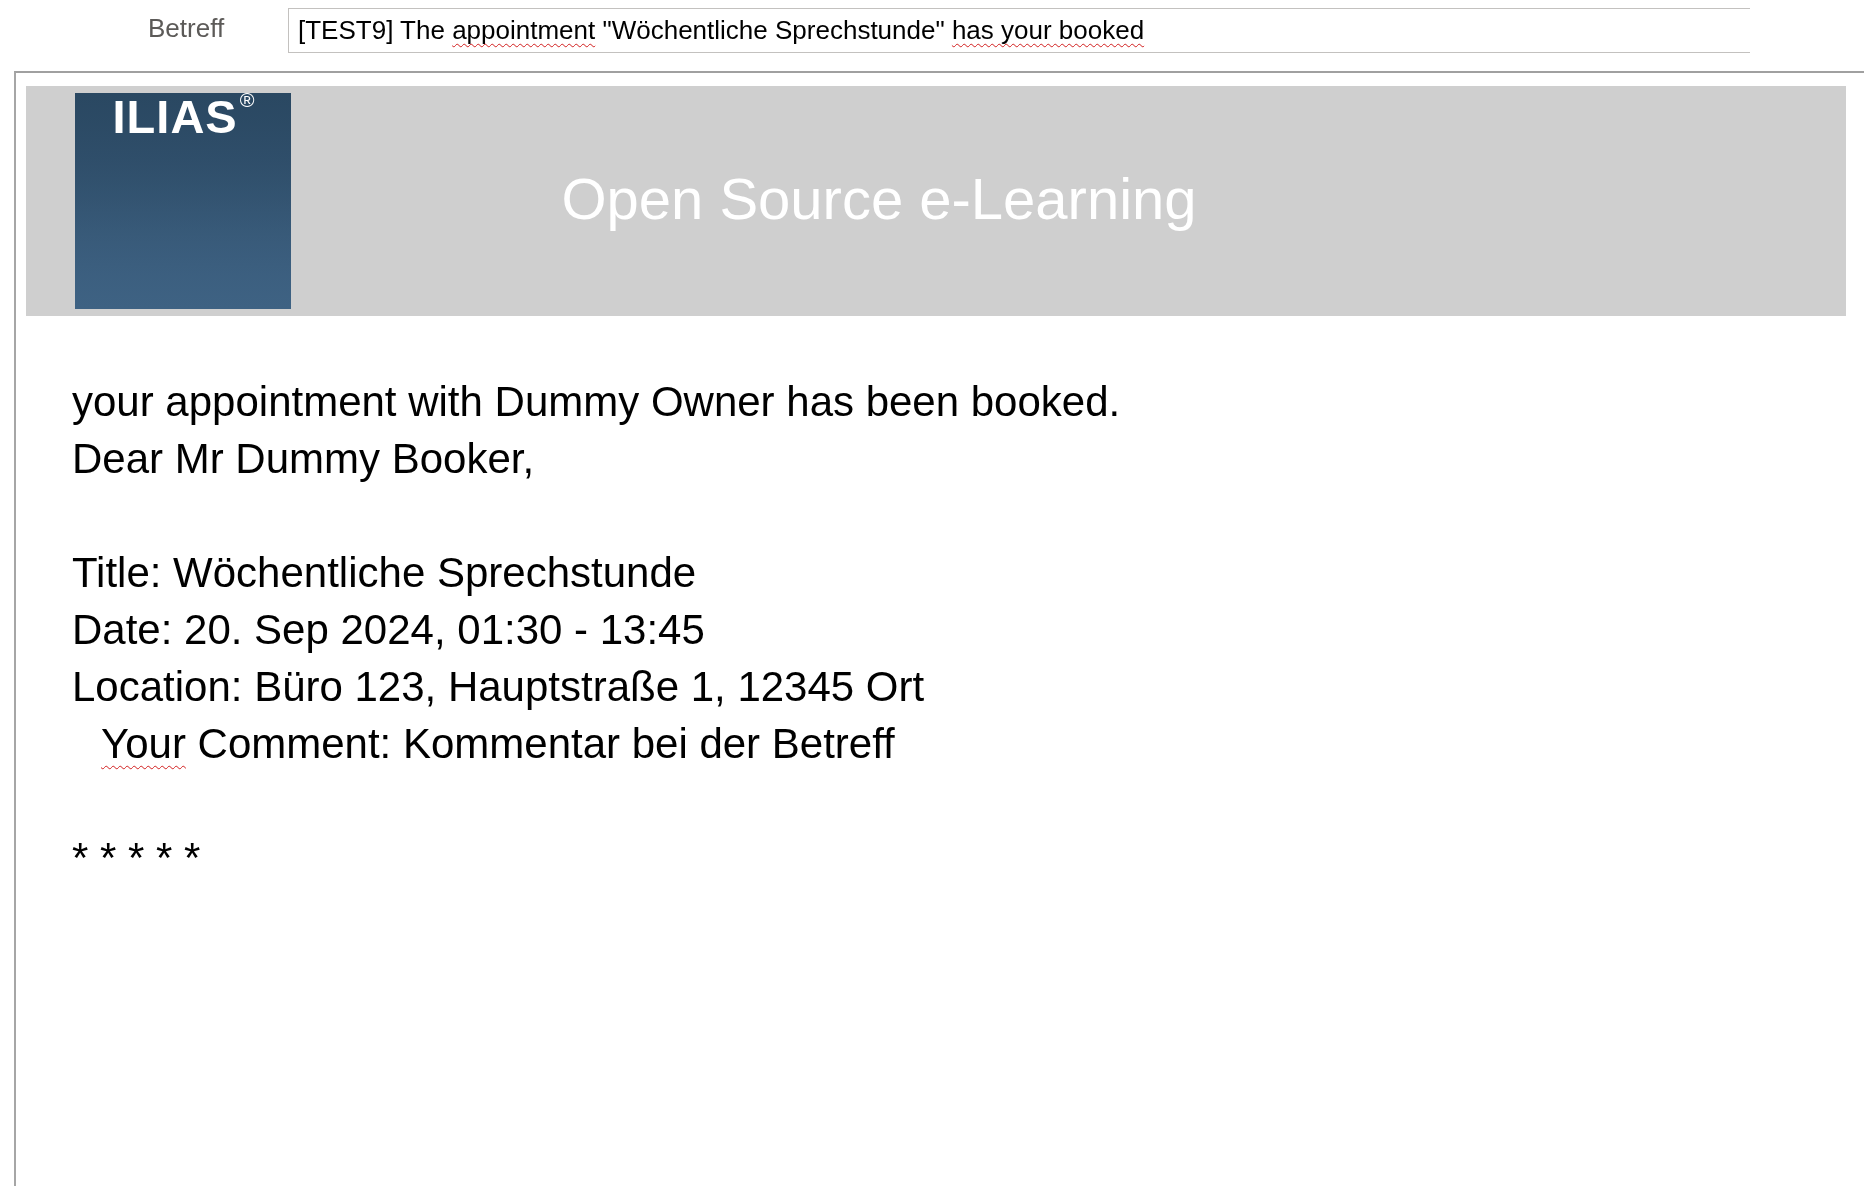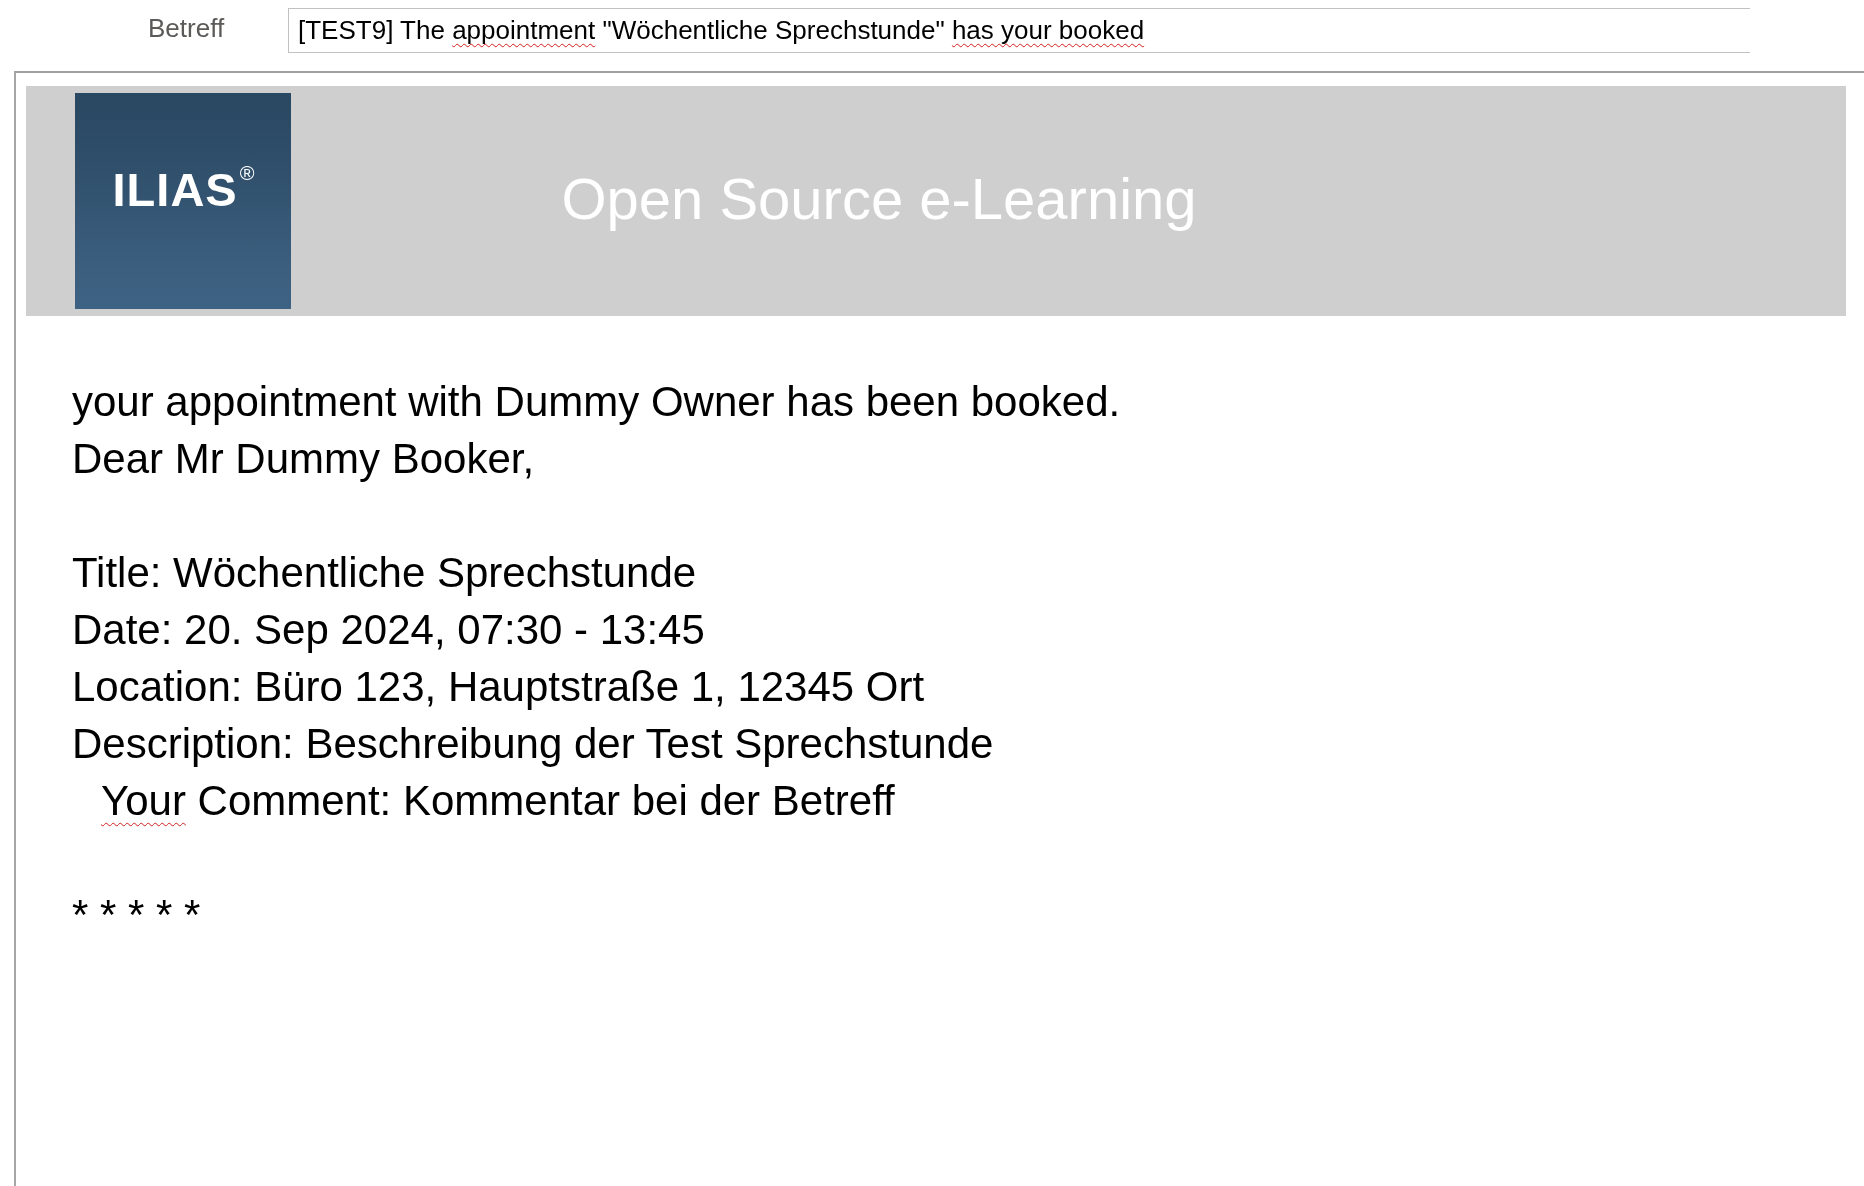--- a/index.html
+++ b/index.html
@@ -22,21 +22,21 @@
     position: absolute; left: 14px; top: 71px; right: 0; bottom: 0;
     border-top: 2px solid #a0a0a0; border-left: 2px solid #a6a6a6;
     background: #ffffff; padding: 13px 18px 0 10px;
   }
 
   
   .banner { position: relative; height: 230px; background: #cfcfcf; display: flex; align-items: center; }
   .ilias-logo {
     width: 216px; height: 216px; margin-left: 49px;
     background: linear-gradient(180deg, #2a4862 0%, #35567485 55%, #3e6283 100%), linear-gradient(180deg, #2a4862, #3e6283);
-    display: flex; align-items: center; justify-content: center;
+    display: flex; align-items: flex-start; justify-content: center;
     padding-bottom: 24px; position: relative; z-index: 2;
   }
   .ilias-logo .logo-text { color: #ffffff; font-weight: bold; font-size: 47px; letter-spacing: 1px; line-height: 1; }
   .ilias-logo .reg-mark { color: #ffffff; font-size: 20px; position: relative; top: -26px; left: 2px; font-weight: normal; }
   .banner-title {
     position: absolute; left: 0; right: 0; top: 50%;
     transform: translate(-57px, -54%);
     text-align: center; color: #ffffff; font-size: 58px; font-weight: normal;
     letter-spacing: 0px; z-index: 1;
   }
@@ -62,20 +62,19 @@
     <div class="ilias-logo">
       <span class="logo-text"><span>ILIAS</span><span class="reg-mark">®</span></span>
     </div>
     <div class="banner-title">Open Source e-Learning</div>
   </div>
 
   <div class="mail-text">
     <div class="line gap-before">your appointment with Dummy Owner has been booked.</div>
     <div class="line">Dear Mr Dummy Booker,</div>
     <div class="line gap-before">Title: Wöchentliche Sprechstunde</div>
-    <div class="line">Date: 20. Sep 2024, 07:30 - 13:45</div>
+    <div class="line">Date: 20. Sep 2024, 01:30 - 13:45</div>
     <div class="line">Location: Büro 123, Hauptstraße 1, 12345 Ort</div>
-    <div class="line">Description: Beschreibung der Test Sprechstunde</div>
     <div class="line"><span class="sq-body">Your</span><span> Comment: Kommentar bei der Betreff</span></div>
     <div class="line gap-before">* * * * *</div>
   </div>
 
 </div>
 
 </body></html>

